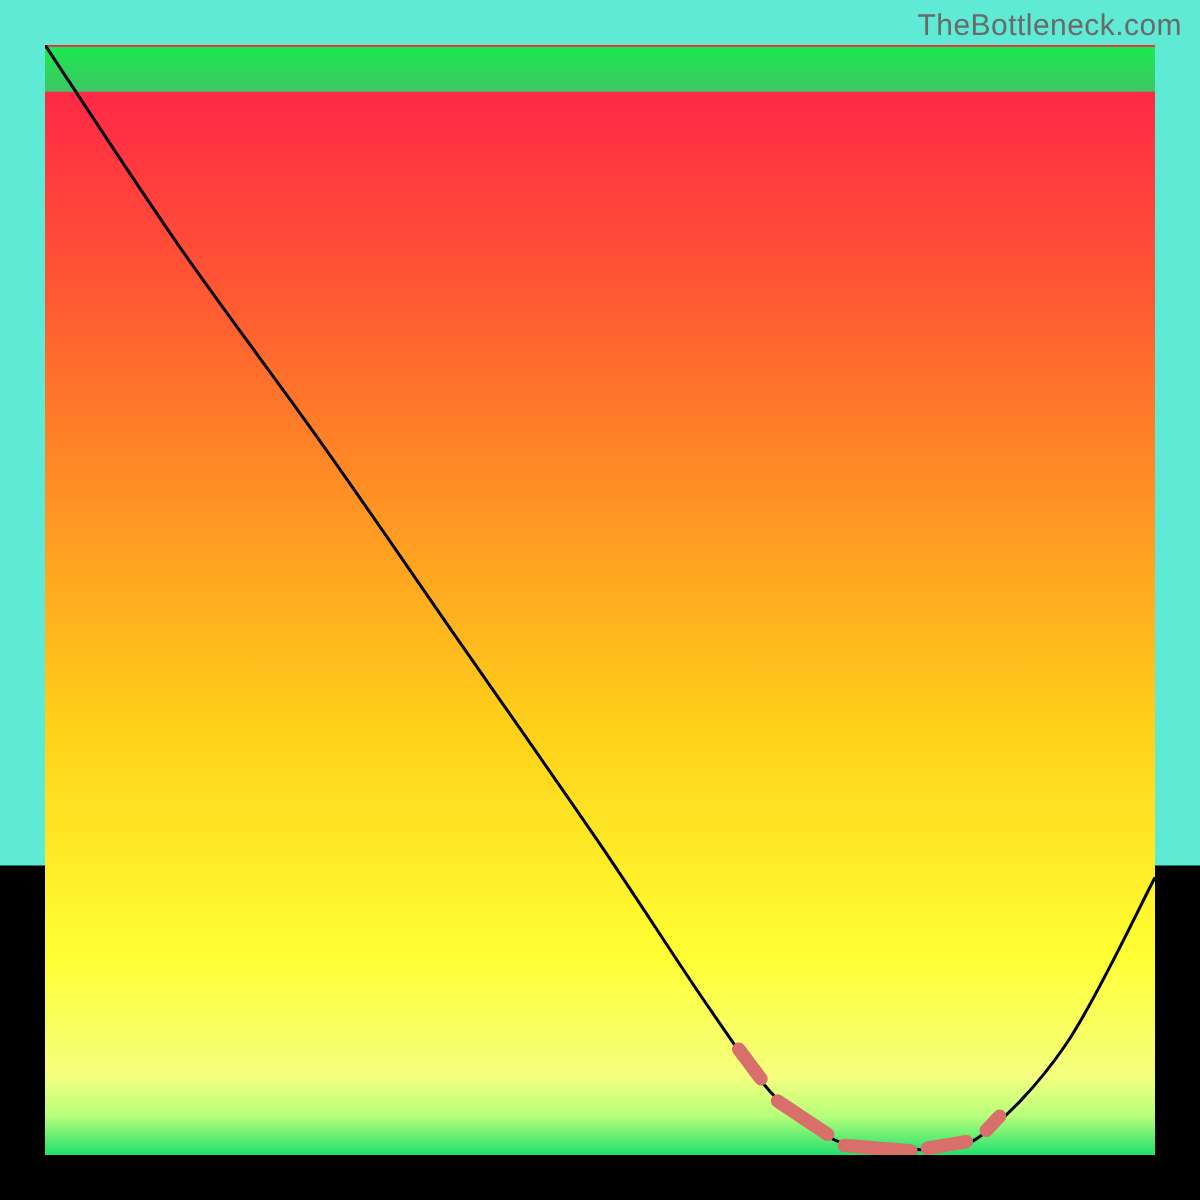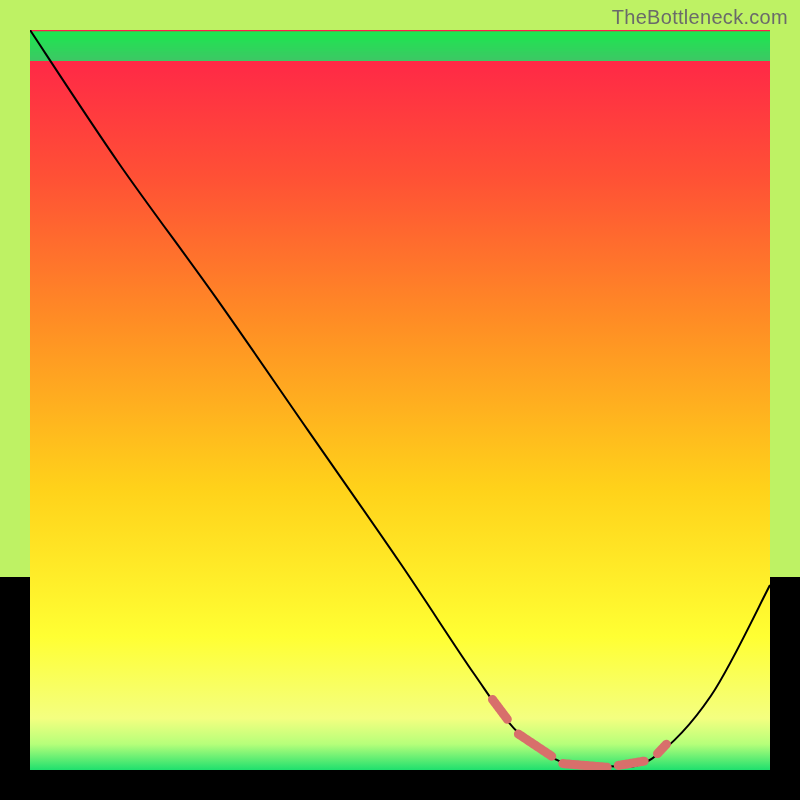--- a/index.html
+++ b/index.html
@@ -8,21 +8,21 @@
     width: 800px;
     height: 800px;
     background: #000;
     font-family: Arial, Helvetica, sans-serif;
     overflow: hidden;
   }
   .frame {
     position: relative;
     width: 800px;
     height: 577px;
-    background: #bef264;
+    background: #5eead4;
   }
   .watermark {
     position: absolute;
     top: 6px;
     right: 12px;
     color: #6a6a6a;
     font-size: 20px;
     font-weight: 500;
     letter-spacing: 0.3px;
     z-index: 10;

